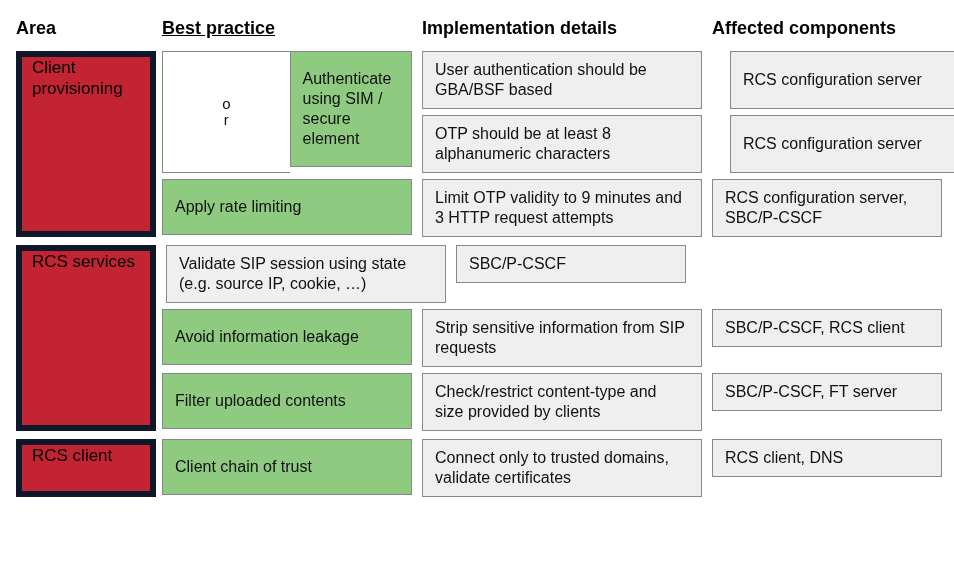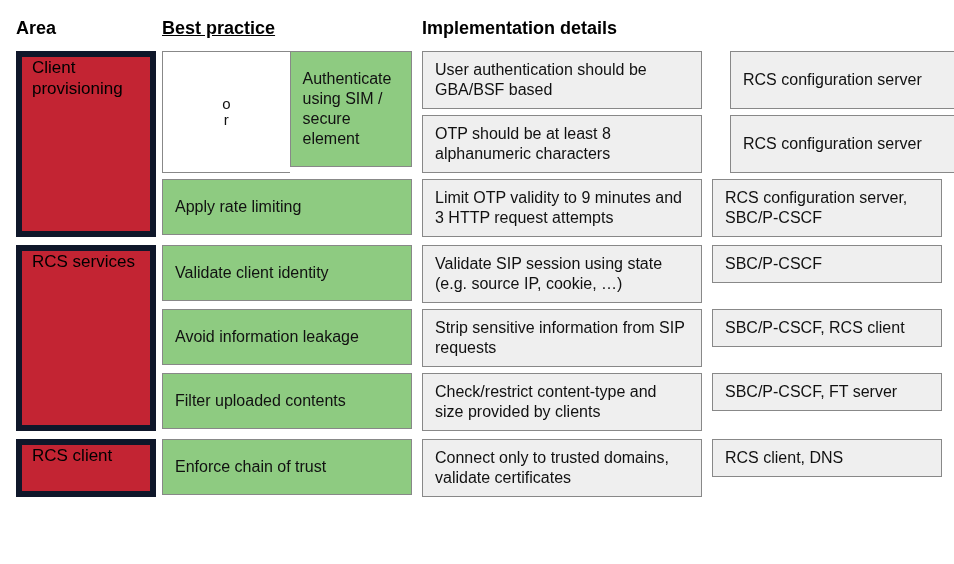--- a/index.html
+++ b/index.html
@@ -151,20 +151,21 @@
 </style>
 </head>
 <body>
 
 <div class="table">
 
   <div class="header-row">
     <div class="header-cell col-area">Area</div>
     <div class="header-cell col-bp">Best practice</div>
     <div class="header-cell col-impl">Implementation details</div>
+    <div class="header-cell col-aff">Affected components</div>
   </div>
 
   <div class="section">
     <div class="area-box">
       <span>Client provisioning</span>
     </div>
     <div class="rows">
 
       <div class="group-row" style="margin-bottom:6px;">
         <div class="group-bp-col">
@@ -214,25 +215,20 @@
       </div>
     </div>
   </div>
 
   <div class="section">
     <div class="area-box">
       <span>RCS services</span>
     </div>
     <div class="rows">
       <div class="row">
-        <div class="bp-wrapper">
-            <div class="bp-box">
-              <span>Validate client identity</span>
-            </div>
-          </div>
         <div class="impl-box">
             <span>Validate SIP session using state (e.g. source IP, cookie, …)</span>
           </div>
         <div class="aff-box">
             <span>SBC/P-CSCF</span>
           </div>
       </div>
       <div class="row">
         <div class="bp-wrapper">
             <div class="bp-box">
@@ -263,21 +259,21 @@
   </div>
 
   <div class="section">
     <div class="area-box">
       <span>RCS client</span>
     </div>
     <div class="rows">
       <div class="row">
         <div class="bp-wrapper">
             <div class="bp-box">
-              <span>Enforce chain of trust</span>
+              <span>Client chain of trust</span>
             </div>
           </div>
         <div class="impl-box">
             <span>Connect only to trusted domains, validate certificates</span>
           </div>
         <div class="aff-box">
             <span>RCS client, DNS</span>
           </div>
       </div>
     </div>

